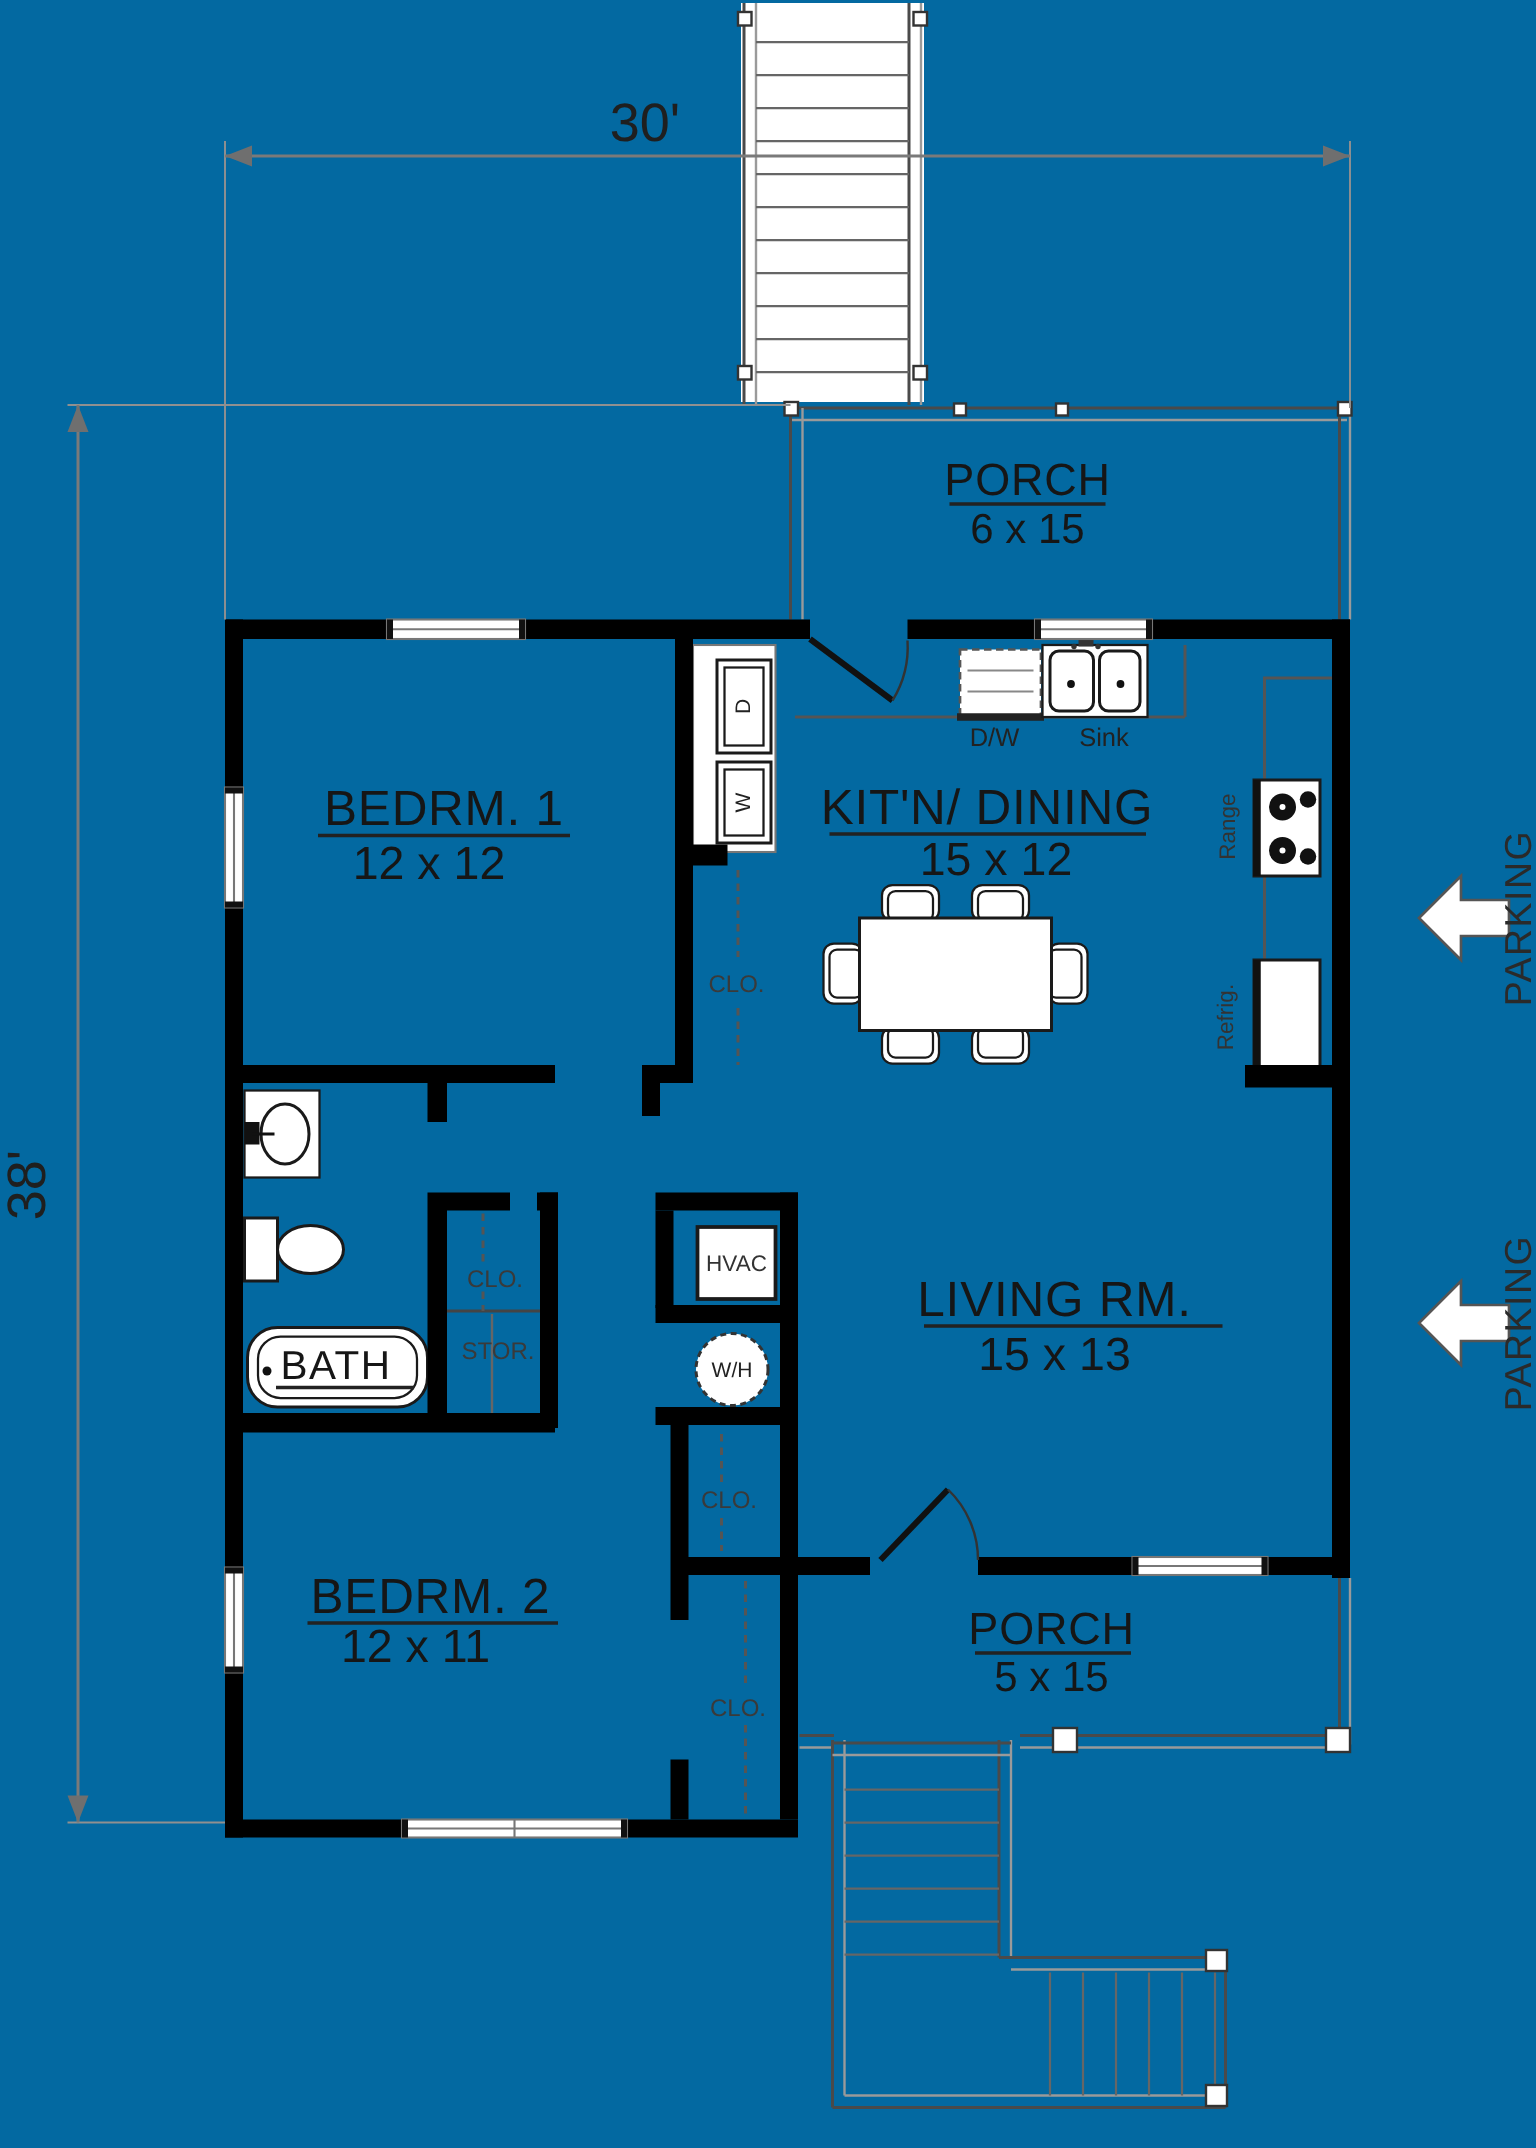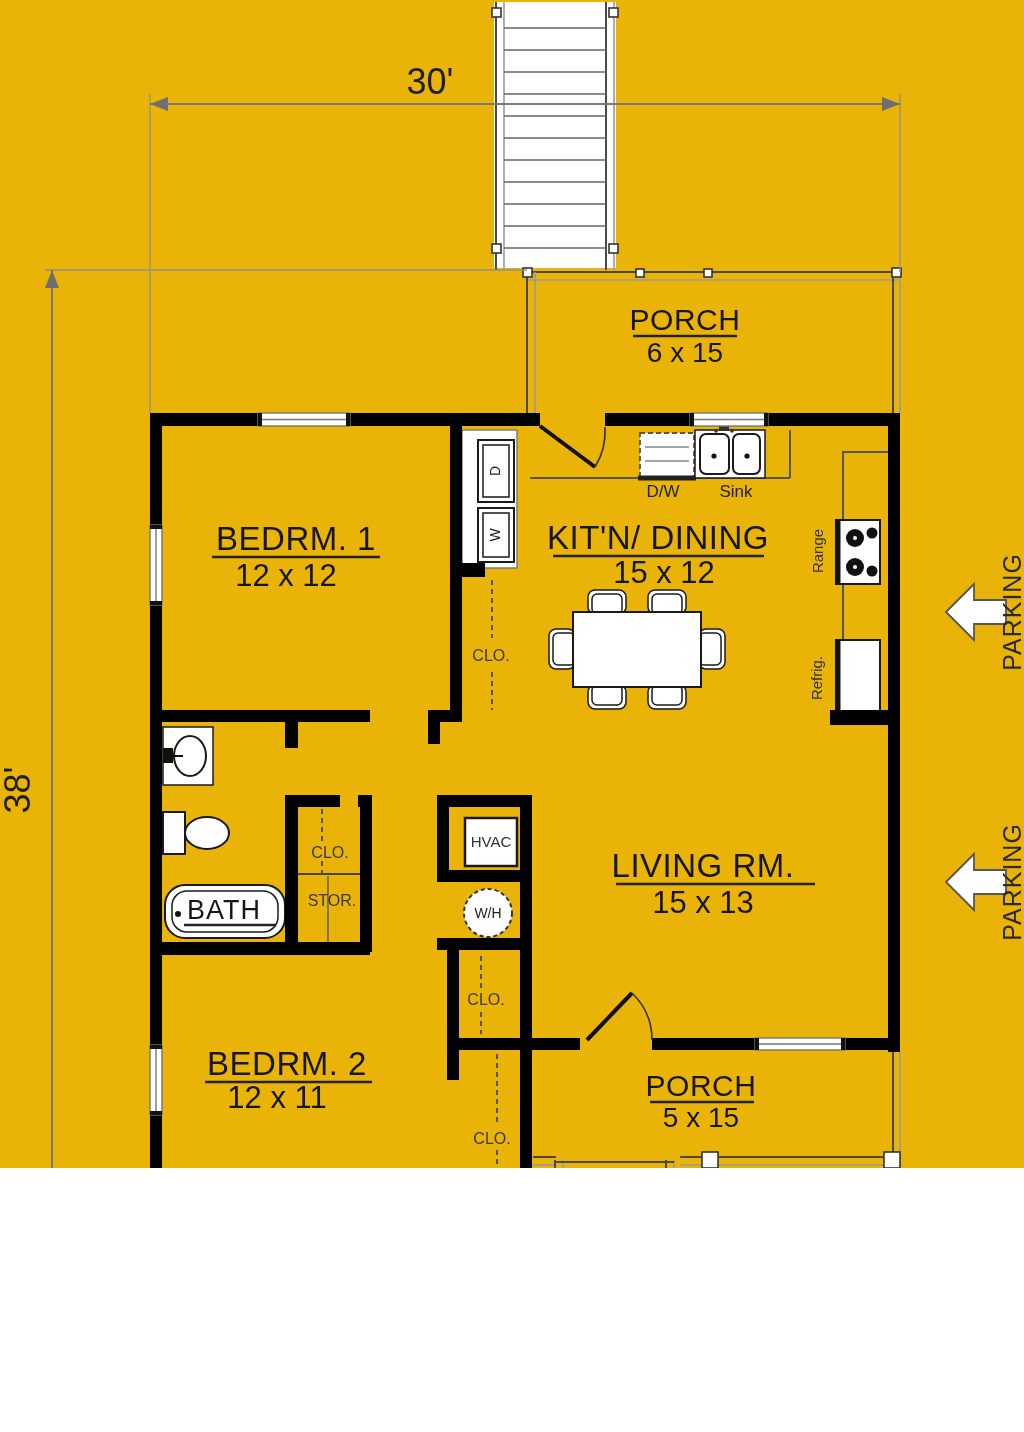--- a/index.html
+++ b/index.html
@@ -1,16 +1,16 @@
 <!DOCTYPE html>
 <html><head>
 <meta charset="utf-8">
 <style>
   html,body{margin:0;padding:0;background:#fff;}
-  .page{position:relative;width:1024px;height:1168px;background:#eab308;overflow:hidden;}
+  .page{position:relative;width:1024px;height:1432px;background:#0369a1;overflow:hidden;}
   svg{display:block;}
   text{font-family:"Liberation Sans","DejaVu Sans",sans-serif;fill:#161616;}
   .rm{font-size:33px;letter-spacing:.5px;}
   .sz{font-size:31px;}
   .pr{font-size:30px;letter-spacing:.5px;}
   .psz{font-size:28px;}
   .bath{font-size:27px;letter-spacing:1px;}
   .sm{font-size:16px;fill:#3a3a3a;}
   .lb{font-size:17px;fill:#222;}
   .vt{font-size:15px;fill:#333;}

